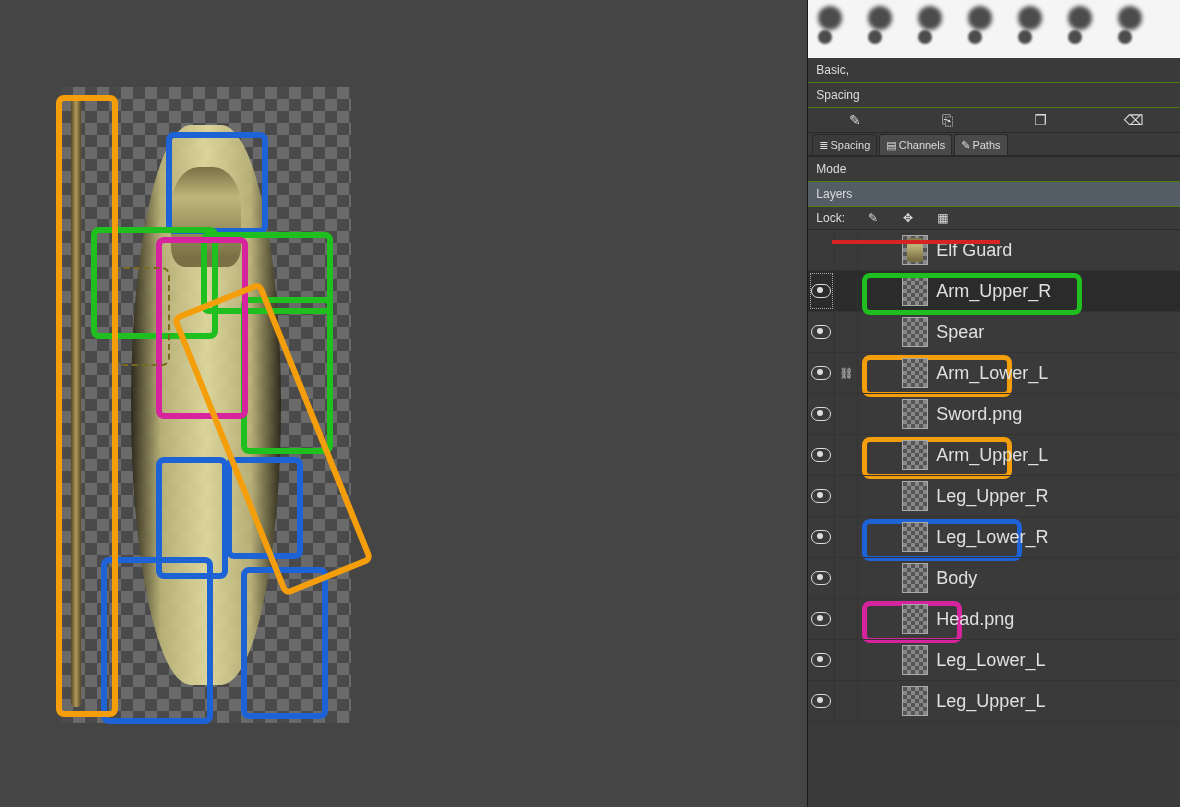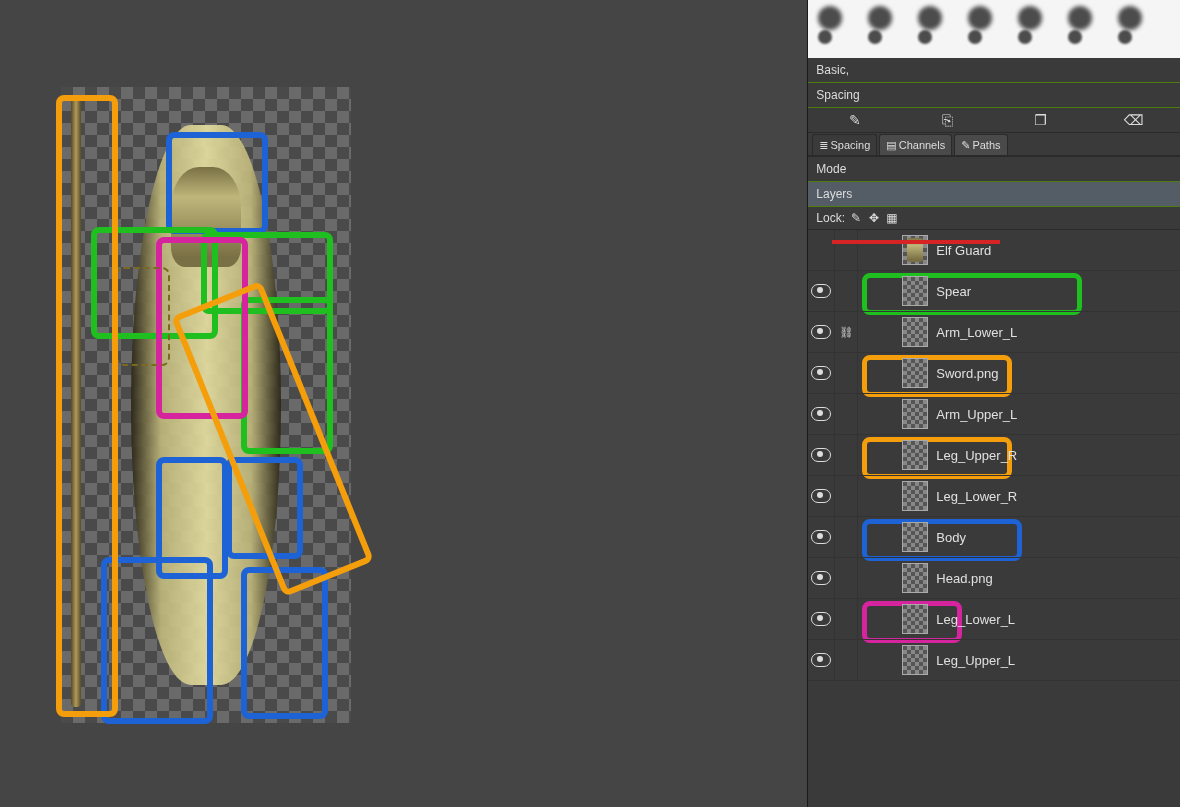--- a/index.html
+++ b/index.html
@@ -155,21 +155,21 @@
     border-radius: 3px 3px 0 0;
   }
   .tab.active { background: #3a3a3a; }
   .tab .icn { margin-right: 2px; font-size: 11px; }
   .lock-row {
     height: 22px;
     background: #3a3a3a;
     display: flex;
     align-items: center;
     padding: 0 8px;
-    gap: 4px;
+    gap: 21px;
     font-size: 12px;
     border-bottom: 1px solid #2a2a2a;
   }
   .lock-icn {
     width: 14px; height: 14px;
     display: inline-flex; align-items: center; justify-content: center;
     font-size: 12px;
     color: #dcdcdc;
   }
   .layers-list {
@@ -234,21 +234,21 @@
     position: relative;
   }
   .layer-thumb.portrait:after{
     content:"";
     position:absolute; left:4px; top:2px; width:16px; height:24px;
     background: linear-gradient(180deg,#7a7045,#beb67a 30%,#7a7045 90%);
     border-radius:3px;
   }
   .layer-name {
     color: #e0e0e0;
-    font-size: 13px;
+    font-size: 18px;
   }
   .hl-red-line {
     position: absolute;
     height: 4px;
     background: #d62424;
     pointer-events: none;
   }
   .hl-box {
     position: absolute;
     border-width: 5px;
@@ -348,20 +348,29 @@
 
     <div class="layers-list" id="layers-list">
         <div class="layer-row">
           <div class="eye-cell"></div>
           <div class="link-cell"></div>
           <div class="indent-spacer"></div>
           <div class="layer-thumb portrait"></div>
           <div class="layer-name">Elf Guard</div>
         </div>
         <div class="hl-red-line" style="left: 24px; width: 168px; top: 10px;"></div>
+        <div class="layer-row selected">
+          <div class="eye-cell" style="outline: rgb(170, 170, 170) dotted 1px; outline-offset: -3px;">
+            <div class="eye-icon"></div>
+          </div>
+          <div class="link-cell"></div>
+          <div class="indent-spacer"></div>
+          <div class="layer-thumb"></div>
+          <div class="layer-name">Arm_Upper_R</div>
+        </div>
         <div class="hl-box" style="border-color: rgb(31, 191, 31); left: 54px; top: 43px; height: 32px; width: 210px;"></div>
         <div class="layer-row">
           <div class="eye-cell">
             <div class="eye-icon"></div>
           </div>
           <div class="link-cell"></div>
           <div class="indent-spacer"></div>
           <div class="layer-thumb"></div>
           <div class="layer-name">Spear</div>
         </div>

